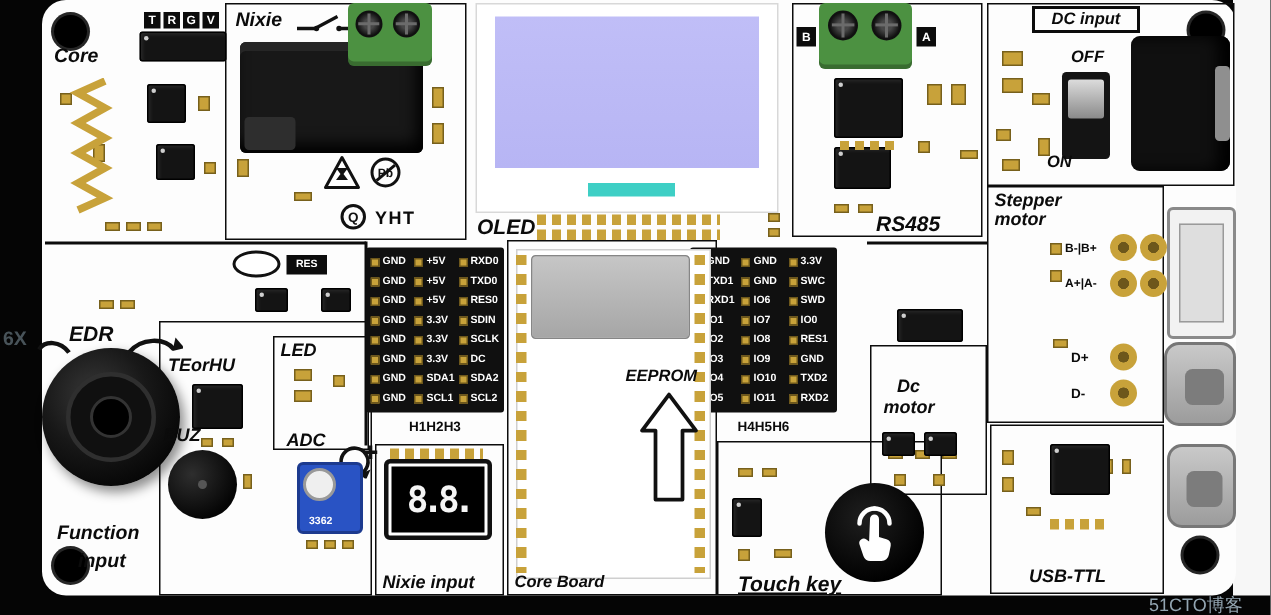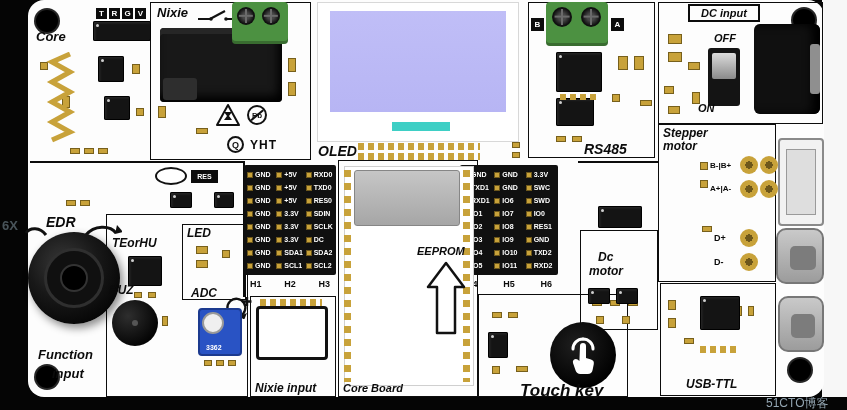--- a/index.html
+++ b/index.html
@@ -25,21 +25,21 @@
   .screw::before,.screw::after { content:""; position:absolute; left:50%; top:12%; width:2px; height:76%; background:#6b6b6b; transform:translateX(-50%); }
   .screw::after { transform:translateX(-50%) rotate(90deg); }
   .gterm { position:absolute; background:var(--green); border-radius:4px; box-shadow:inset 0 -3px 0 rgba(0,0,0,.25); }
   .term { position:absolute; width:18px; height:18px; border-radius:50%;
           background:radial-gradient(circle,#6d571b 0 28%, var(--gold) 30% 72%, #8f7322 74%); }
   .pin-block { position:absolute; background:#101010; border-radius:2px; padding:3px; }
   .pin-grid { display:grid; grid-template-columns:repeat(3,1fr); grid-auto-rows:13px; column-gap:2px; }
   .pin-cell { display:flex; align-items:center; gap:2px; overflow:hidden; }
   .pin-pad { width:6px; height:6px; flex:0 0 auto; background:var(--gold); border:1px solid #6d571b; }
   .pin-label { color:#fff; font-size:7px; font-weight:bold; }
-  .pin-footer { position:absolute; top:calc(100% + 4px); left:6px; right:6px; display:flex; justify-content:space-between;
+  .pin-footer { position:absolute; top:calc(100% + 4px); left:6px; right:6px; display:flex; justify-content:center;
                 font-weight:bold; font-size:9px; color:var(--silk); }
   .pb { position:absolute; border:2px solid #111; border-radius:50%; font-size:8px; font-weight:bold; color:#111;
         display:flex; align-items:center; justify-content:center; overflow:hidden; }
   .pb::after { content:""; position:absolute; width:130%; height:2px; background:#111; transform:rotate(-40deg); }
   .qcircle { position:absolute; border:2px solid #111; border-radius:50%; font-size:9px; font-weight:bold; color:#111;
              display:flex; align-items:center; justify-content:center; }
   #nixie-screen { position:absolute; background:#000; display:flex; align-items:center; justify-content:center; }
   #nixie-screen span { font-family:"DejaVu Sans Mono", monospace; font-weight:bold; font-size:24px; color:#f5f5f5; letter-spacing:-4px; }
   #antenna path { stroke:var(--gold); }
   .tv-icon { display:inline-block; width:12px; height:9px; border:1.5px solid #fff; border-radius:2px; position:relative; top:1px; margin-right:3px; }
@@ -502,32 +502,35 @@
   </span>
   <div class="abs" style="left:198px;top:308px;width:44px;height:48px;background:var(--blue);border:2px solid #1c3a8f;border-radius:4px;">
     <div style="position:absolute;left:2px;top:2px;width:22px;height:22px;border-radius:50%;background:#efefef;border:2px solid #999;"></div>
     <div style="position:absolute;left:6px;bottom:3px;color:#fff;font-size:7px;font-weight:bold;">3362</div>
   </div>
 
   <div class="lab" style="left:38px;top:348px;font-size:13px;">Function</div>
   <div class="lab" style="left:52px;top:367px;font-size:13px;">input</div>
 
   <div class="abs" style="left:256px;top:306px;width:72px;height:54px;background:#fff;border:3px solid #111;border-radius:4px;"></div>
+  <div id="nixie-screen" style="left:261px;top:311px;width:62px;height:44px;">
+    <span>8.8.</span>
+  </div>
   <div class="lab" style="left:255px;top:382px;font-size:12px;">Nixie input</div>
 
   <div class="abs" style="left:550px;top:322px;width:66px;height:66px;border-radius:50%;background:radial-gradient(circle at 40% 35%, #1f1f1f, #000 75%);">
     <span style="position:absolute;left:11px;top:10px;">
       <svg width="44" height="44" viewBox="0 0 44 44">
         <path d="M22 7 a10 10 0 0 1 10 10" stroke="#fff" stroke-width="3" fill="none" stroke-linecap="round"></path>
         <path d="M22 7 a10 10 0 0 0 -10 10" stroke="#fff" stroke-width="3" fill="none" stroke-linecap="round"></path>
         <path d="M19 14 a3 3 0 0 1 6 0 v12 l5 1.5 a4 4 0 0 1 2.8 4.4 l-1.2 6 a5 5 0 0 1 -4.9 4.1 h-7.4 a5 5 0 0 1 -4.7 -3.4 l-2.6 -7.6 a3 3 0 0 1 4.6 -3.4 l1.8 1.4 z" fill="#fff"></path>
       </svg>
     </span>
   </div>
-  <div class="lab" style="left:520px;top:382px;font-size:17px;">Touch key</div>
+  <div class="lab" style="left:492px;top:382px;font-size:14px;text-decoration:underline;">Touch key</div>
 
   <div class="lab" style="left:598px;top:251px;font-size:12px;">Dc</div>
   <div class="lab" style="left:589px;top:265px;font-size:12px;">motor</div>
 
   <div class="lab" style="left:686px;top:378px;font-size:12px;">USB-TTL</div>
   <div class="conn-gray" style="left:778px;top:296px;width:46px;height:56px;">
     <div class="conn-slot" style="left:11px;top:16px;width:24px;height:24px;"></div>
   </div>
 
   <div class="abs" style="left:766px;top:395px;color:#93a5b1;font-size:12px;z-index:6;">51CTO博客</div>

